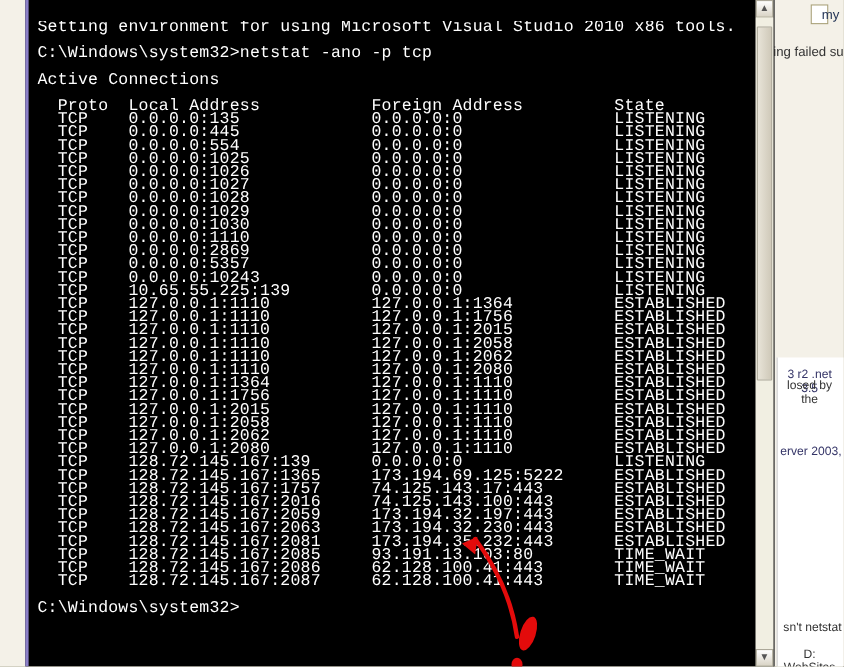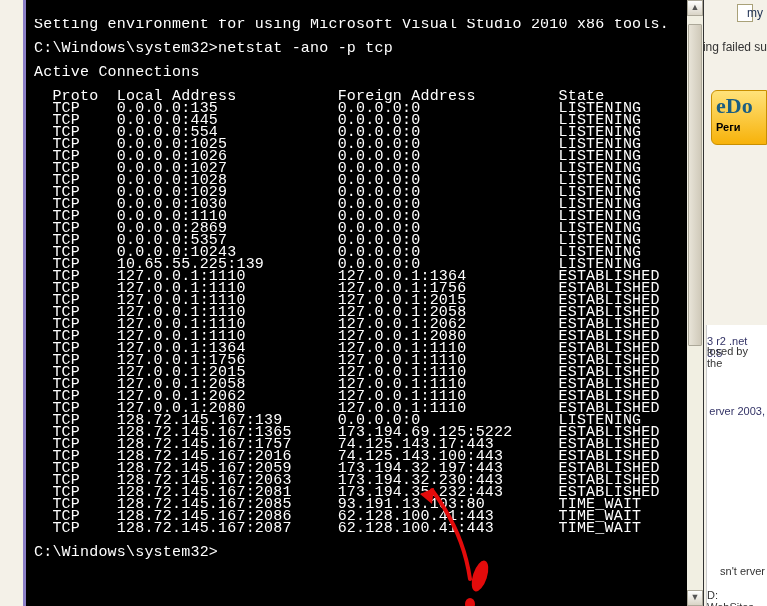--- a/index.html
+++ b/index.html
@@ -74,20 +74,21 @@
     height: 320px;
     background: linear-gradient(90deg,#e8e4d8,#cfc9b9);
     border: 1px solid #aca899;
     border-radius: 1px;
   }
   
   .bg-text {
     position: absolute;
     font-size: 12px;
     color: #333;
+    text-align: center;
   }
   .edoc {
     position: absolute;
     right: 0;
     top: 90px;
     width: 56px;
     height: 55px;
     background: linear-gradient(#ffe27a,#f7b20a);
     border: 1px solid #c98f00;
     border-radius: 6px 0 0 6px;
@@ -136,30 +137,26 @@
 <body>
 
 <div class="page">
 
   <div class="file-icon">
       <div class="sheet"></div>
     </div>
   <div class="bg-text" style="right:4px;top:6px;color:#235;">my</div>
   <div class="bg-text" style="right:0;top:40px;">ing failed su</div>
 
-  <div class="edoc">
-    <div class="top">eDo</div>
-    <div class="bot">Реги</div>
-  </div>
 
   <div class="related-box">
     <div class="bg-text" style="right:2px;top:10px;font-size:11px;color:#336;">3 r2 .net 3.5</div>
     <div class="bg-text" style="right:2px;top:20px;font-size:11px;">losed by the</div>
     <div class="bg-text" style="right:2px;top:80px;font-size:11px;color:#336;">erver 2003,</div>
-    <div class="bg-text" style="right:2px;top:240px;font-size:11px;">sn't erver</div>
+    <div class="bg-text" style="right:2px;top:240px;font-size:11px;">sn't netstat</div>
     <div class="bg-text" style="right:2px;top:264px;font-size:11px;">D: WebSites</div>
   </div>
 
   <div class="console-window">
     <pre class="console-content" id="console-content">Setting environment for using Microsoft Visual Studio 2010 x86 tools.
 
 C:\Windows\system32&gt;netstat -ano -p tcp
 
 Active Connections
 

